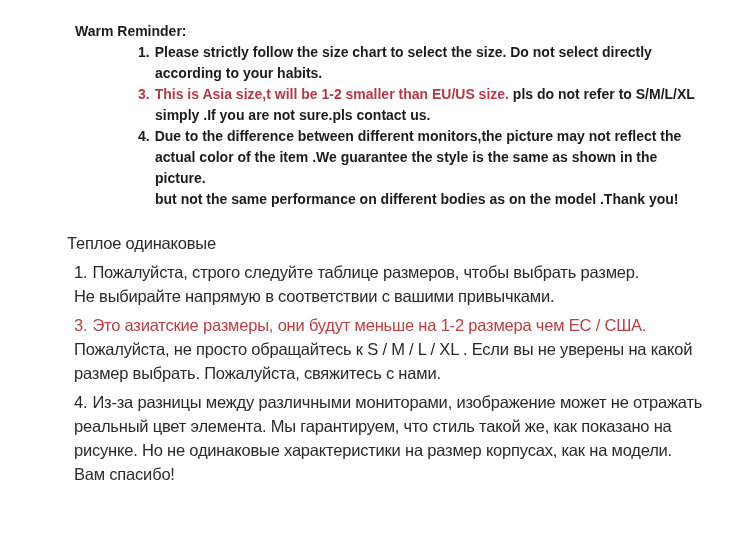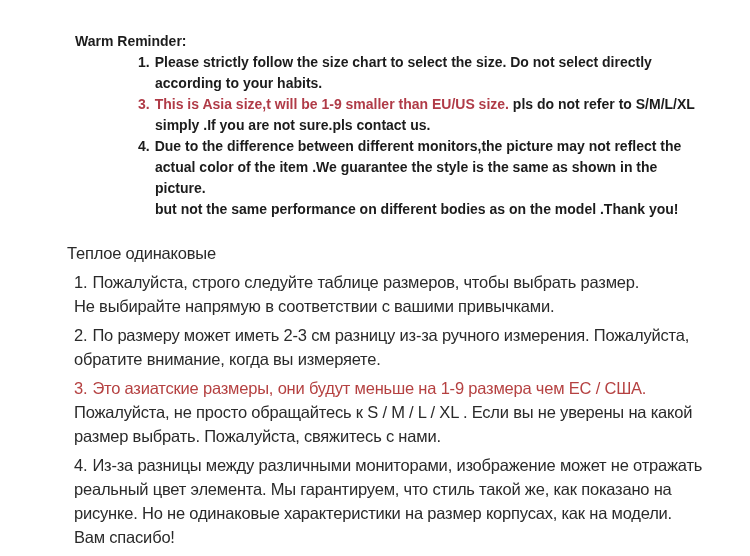--- a/index.html
+++ b/index.html
@@ -12,21 +12,21 @@
     font-family: "Liberation Sans", sans-serif;
   }
   .page {
     width: 750px;
     height: 556px;
     position: relative;
   }
 
   
   .en-section {
-    padding-top: 31px;
+    padding-top: 21px;
     margin-left: 75px;
     margin-right: 40px;
     color: var(--text-en, #1c1c1c);
     font-size: 14px;
     line-height: 21px;
     font-weight: bold;
   }
   .en-title { }
   .en-list { margin-left: 15px; }
   .en-item {
@@ -61,36 +61,34 @@
 </head>
 <body>
 
 <div class="page">
 
   <div class="en-section">
     <div class="en-title">Warm Reminder:</div>
     <div class="en-list">
       <div class="en-item"><span class="num">1.</span><span>Please strictly follow the size chart to select the size. Do not select directly
 according to your habits.</span></div>
-      <div class="en-item"><span class="num red-en">3.</span><span class="red-en">This is Asia size,t will be 1-9 smaller than EU/US size.</span><span> pls do not refer to S/M/L/XL
+      <div class="en-item"><span class="num red-en">3.</span><span class="red-en">This is Asia size,t will be 1-2 smaller than EU/US size.</span><span> pls do not refer to S/M/L/XL
 simply .If you are not sure.pls contact us.</span></div>
       <div class="en-item"><span class="num">4.</span><span>Due to the difference between different monitors,the picture may not reflect the
 actual color of the item .We guarantee the style is the same as shown in the picture.
 but not the same performance on different bodies as on the model .Thank you!</span></div>
     </div>
   </div>
 
   <div class="ru-section">
     <div class="ru-title">Теплое одинаковые</div>
     <div class="ru-list">
       <div class="ru-item"><span class="num">1.</span><span>Пожалуйста, строго следуйте таблице размеров, чтобы выбрать размер.
 Не выбирайте напрямую в соответствии с вашими привычками.</span></div>
-      <div class="ru-item"><span class="num">2.</span><span>По размеру может иметь 2-3 см разницу из-за ручного измерения. Пожалуйста,
-обратите внимание, когда вы измеряете.</span></div>
-      <div class="ru-item"><span class="num red-ru">3.</span><span class="red-ru">Это азиатские размеры, они будут меньше на 1-9 размера чем ЕС / США.</span><span>
+      <div class="ru-item"><span class="num red-ru">3.</span><span class="red-ru">Это азиатские размеры, они будут меньше на 1-2 размера чем ЕС / США.</span><span>
 Пожалуйста, не просто обращайтесь к S / M / L / XL . Если вы не уверены на какой
 размер выбрать. Пожалуйста, свяжитесь с нами.</span></div>
       <div class="ru-item"><span class="num">4.</span><span>Из-за разницы между различными мониторами, изображение может не отражать
 реальный цвет элемента. Мы гарантируем, что стиль такой же, как показано на
 рисунке. Но не одинаковые характеристики на размер корпусах, как на модели.
 Вам спасибо!</span></div>
     </div>
   </div>
 
 </div>

